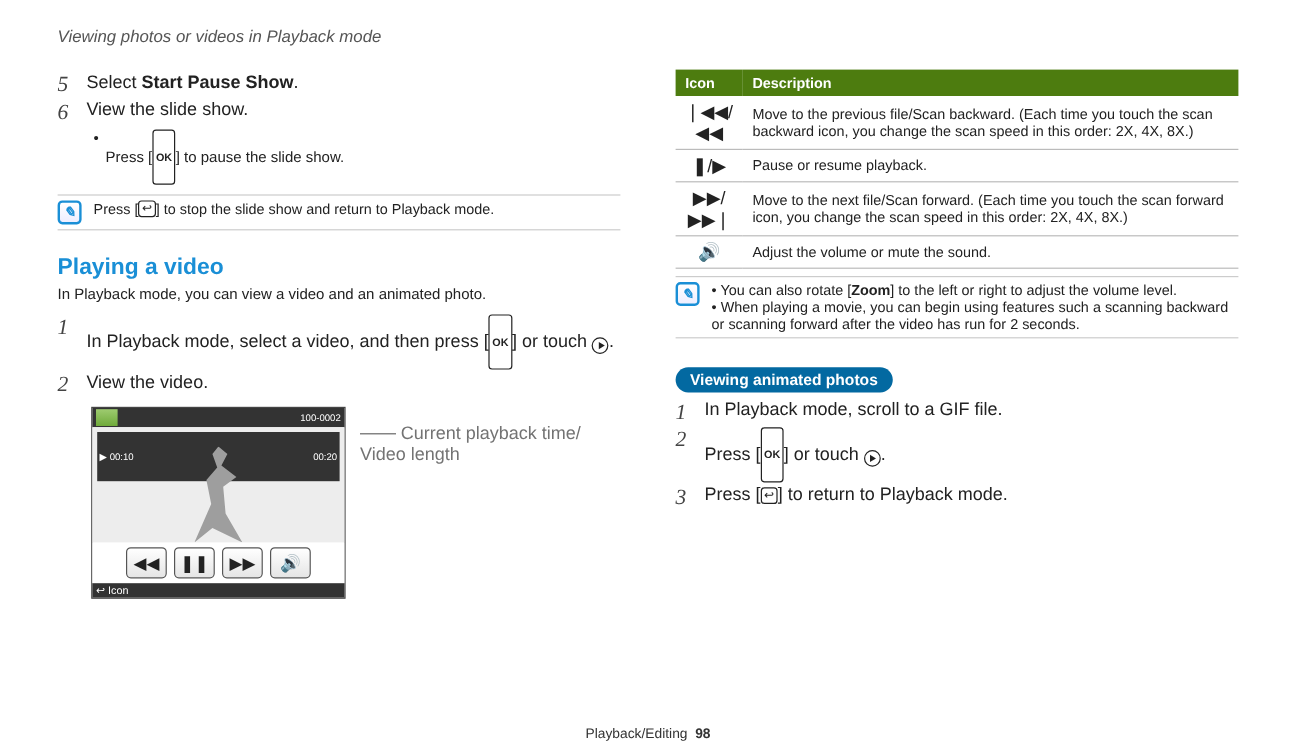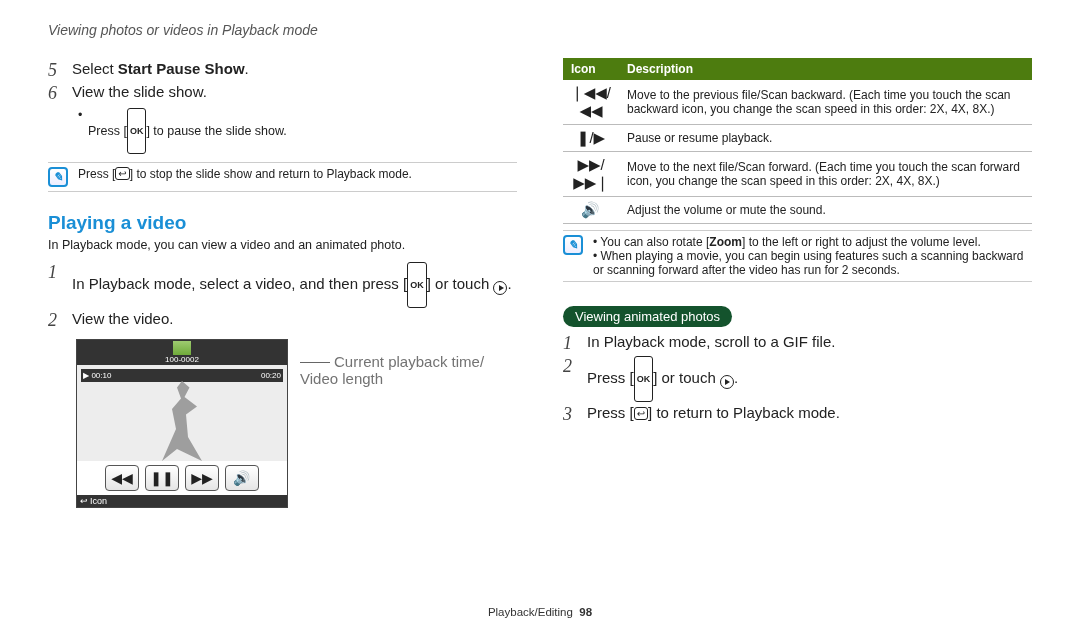--- a/index.html
+++ b/index.html
@@ -19,35 +19,35 @@
   .notebox .notetxt ul { list-style: none; }
   .notebox .notetxt li::before { content: "• "; }
   .section-title { color: #1a8fd6; font-size: 19px; font-weight: 600; margin: 20px 0 4px 0; }
   .section-sub { font-size: 12.5px; margin-bottom: 10px; }
   .okbtn { display: inline-block; border: 1.5px solid #222; border-radius: 3px; font-size: 9px; font-weight: 700; padding: 17px 2px; vertical-align: 1px; }
   .playcircle { display: inline-flex; width: 14px; height: 14px; border: 1.5px solid #222; border-radius: 50%; align-items: center; justify-content: center; vertical-align: -2px; }
   .playcircle::after { content: ""; border-left: 5px solid #222; border-top: 3px solid transparent; border-bottom: 3px solid transparent; margin-left: 2px; }
   .backbtn { display: inline-block; border: 1.5px solid #222; border-radius: 3px; padding: 0 2px; font-size: 10px; vertical-align: 1px; }
   .screenshot-wrap { display: flex; gap: 12px; margin: 8px 0 0 28px; }
   .cam { width: 212px; border: 1.5px solid #444; background: #fff; font-size: 10px; }
-  .cam .topbar { display: flex; justify-content: space-between; background: #333; color: #fff; padding: 1px 3px; font-size: 8px; align-items: center; flex-direction: column; }
+  .cam .topbar { display: flex; justify-content: space-between; background: #333; color: #fff; padding: 1px 3px; font-size: 8px; align-items: center; }
   .cam .thumb { width: 18px; height: 14px; background: linear-gradient(#9ecb70,#6faa3a); display: inline-block; }
   .cam .scn { height: 96px; background: #ededed; display: flex; align-items: flex-end; justify-content: center; position: relative; }
   .cam .dancer { width: 50px; height: 80px; background: #9e9e9e; clip-path: polygon(50% 0, 65% 8%, 55% 20%, 80% 32%, 58% 42%, 62% 70%, 90% 100%, 40% 85%, 10% 100%, 38% 60%, 30% 35%, 48% 22%, 40% 8%); }
-  .cam .timebar { position: absolute; top: 4px; left: 4px; right: 4px; display: flex; justify-content: space-between; font-size: 8px; background: #333; color: #fff; padding: 2px 2px; }
+  .cam .timebar { position: absolute; top: 4px; left: 4px; right: 4px; display: flex; justify-content: space-between; font-size: 8px; background: #333; color: #fff; padding: 16px 2px; }
   .cam .ctrls { display: flex; justify-content: center; gap: 6px; padding: 4px; background: #fff; }
   .cam .ctrl { width: 34px; height: 26px; border: 1.5px solid #555; border-radius: 4px; display: flex; align-items: center; justify-content: center; font-size: 14px; background: linear-gradient(#fff,#e5e5e5); }
   .cam .stopbar { background: #333; color: #fff; font-size: 9px; padding: 1px 3px; }
   .caplabel { font-size: 15px; color: #737373; margin-top: 14px; }
   .caplabel .line { border-top: 1px solid #666; width: 30px; display: inline-block; vertical-align: 4px; margin-right: 4px; }
   table.iconstbl { width: 100%; border-collapse: collapse; font-size: 12px; }
   table.iconstbl th { background: #4d7c0f; color: #fff; font-weight: 600; text-align: left; padding: 4px 8px; }
   table.iconstbl td { border-bottom: 1px solid #bbb; padding: 4px 8px; vertical-align: middle; }
   table.iconstbl td.ic { width: 56px; text-align: center; font-size: 15px; }
-  .pill { display: inline-block; background: #14532d; color: #fff; border-radius: 12px; padding: 3px 12px; font-size: 13px; font-weight: 400; margin: 10px 0 4px 0; text-align: right; }
+  .pill { display: inline-block; background: #0369a1; color: #fff; border-radius: 12px; padding: 3px 12px; font-size: 13px; font-weight: 700; margin: 10px 0 4px 0; text-align: right; }
   .footer { position: absolute; bottom: 12px; left: 0; right: 0; text-align: center; font-size: 11.5px; color: #333; }
   .footer .pg { font-weight: 700; }
 </style>
 </head>
 <body>
 
 <div class="header">Viewing photos or videos in Playback mode</div>
 
 <div class="cols">
 

